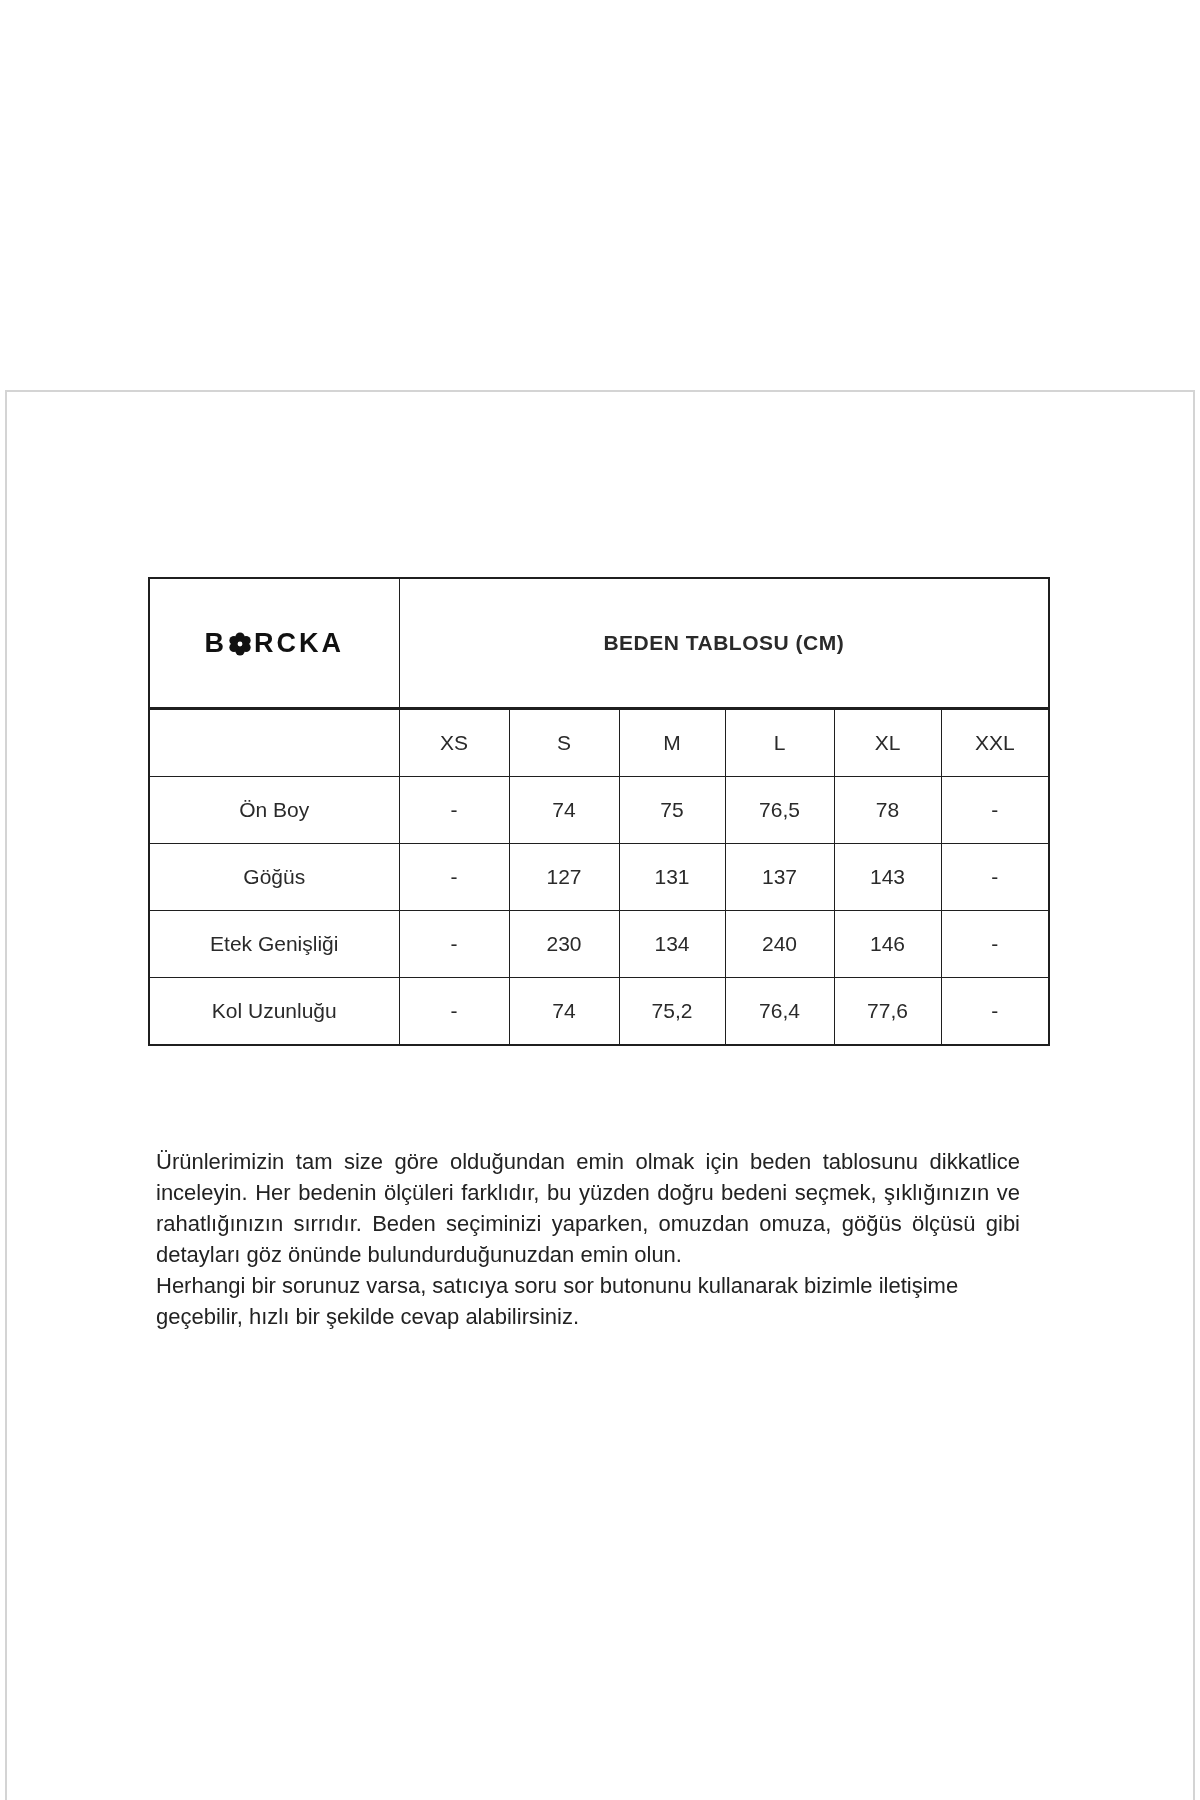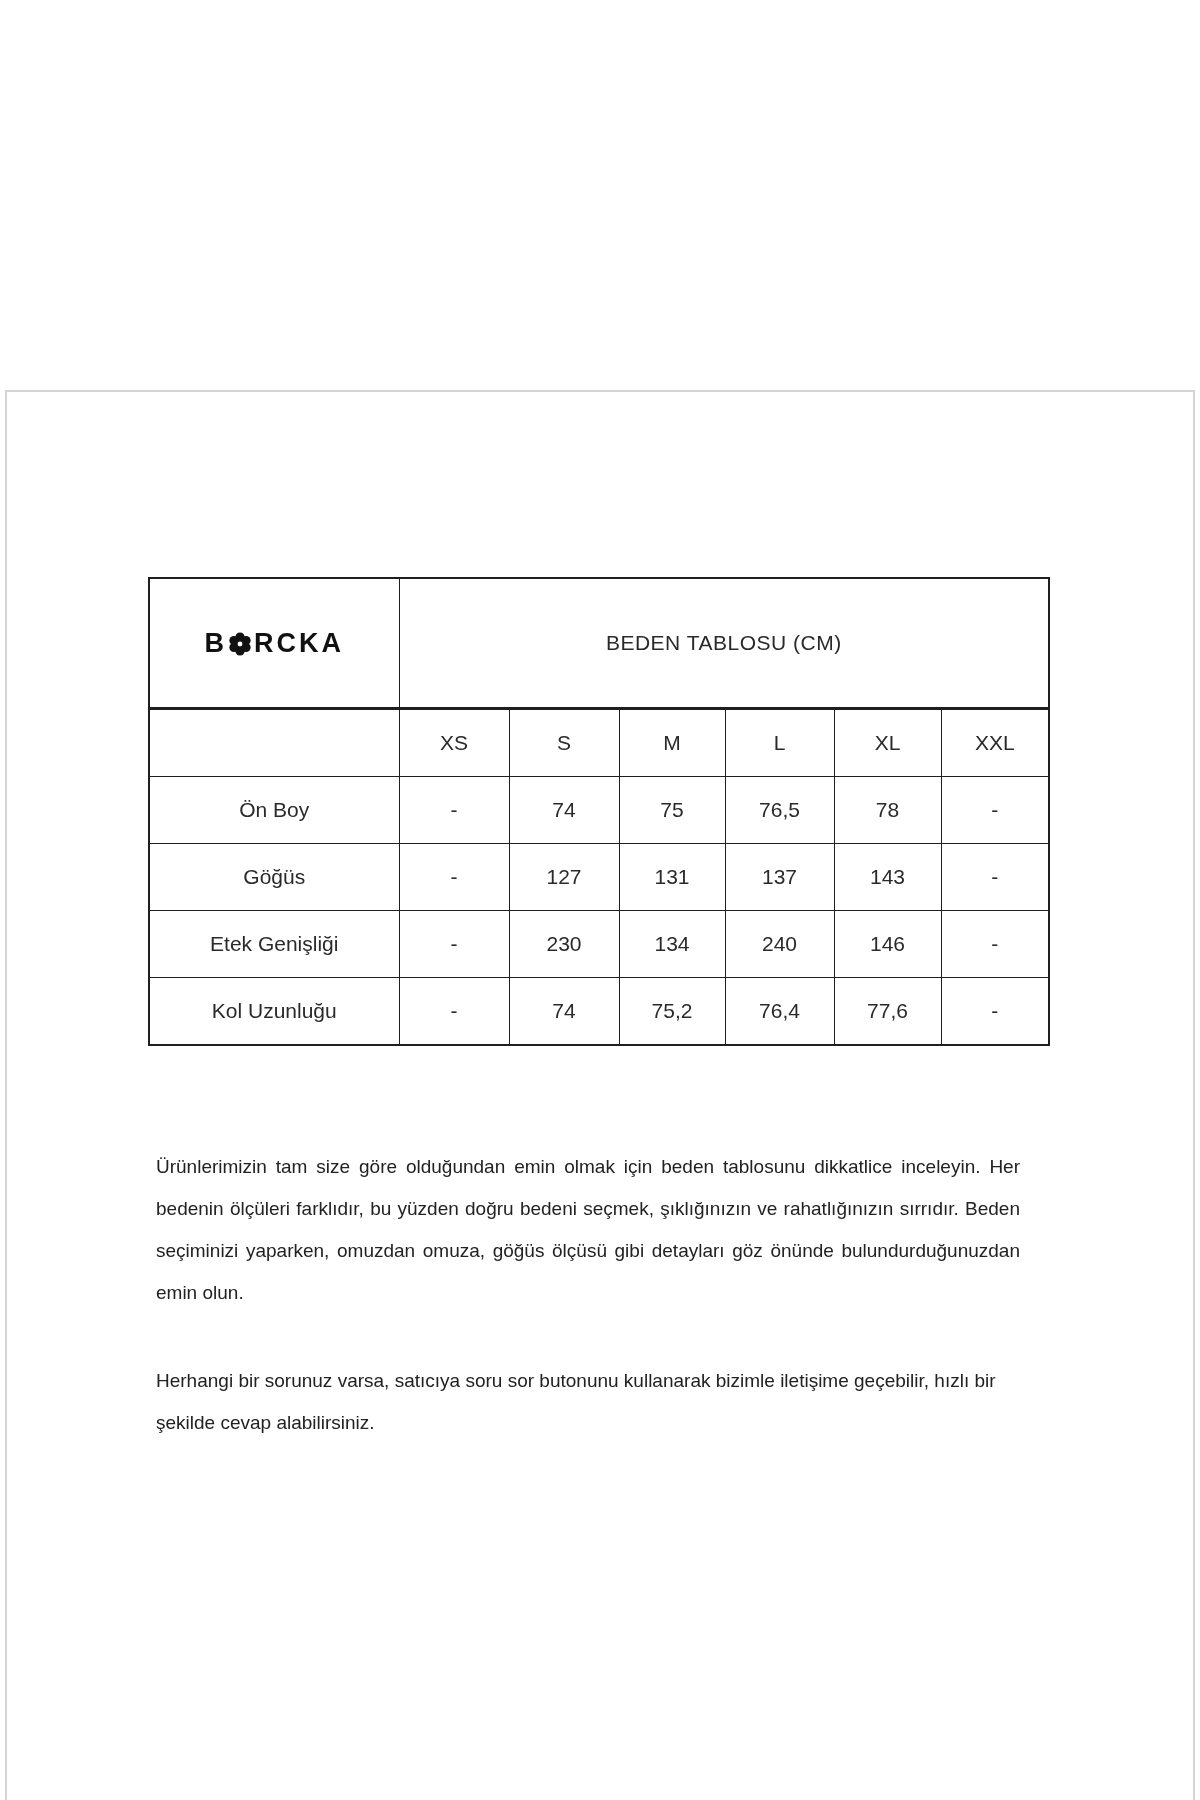--- a/index.html
+++ b/index.html
@@ -48,21 +48,21 @@
   }
   table.size-table { border: 2px solid #1f1f1f; }
   tr.logo-row td {
     height: 128px;
     border-bottom: 3px solid #1f1f1f;
   }
   tr.sizes-row td { height: 66px; text-align: center; }
   tr.data-row td { height: 66px; }
   td.label-col { border-right: 2px solid #1f1f1f; }
   .table-title {
-    font-weight: 400;
+    font-weight: 700;
     letter-spacing: 0.5px;
     font-size: 21px;
   }
   .size-head { font-size: 20px; }
   .row-label { font-size: 21px; }
   .cell-val { font-size: 20px; }
   
   .logo {
     display: inline-flex;
     align-items: center;
@@ -80,27 +80,27 @@
     margin: 0 1px 0 0;
     position: relative;
     top: 1px;
   }
   
   .notes {
     position: absolute;
     left: 156px;
     top: 1146px;
     width: 864px;
-    font-size: 19px;
-    line-height: 42px;
+    font-size: 22px;
+    line-height: 31px;
     color: #222222;
     text-align: justify;
   }
   .notes p { margin: 0; }
-  .notes p.second { margin-top: 46px; text-align: left; }
+  .notes p.second { text-align: left; }
 </style>
 </head>
 <body>
 
 <div class="canvas">
 
   <div class="page-frame"></div>
 
   <table class="size-table">
     <colgroup>

